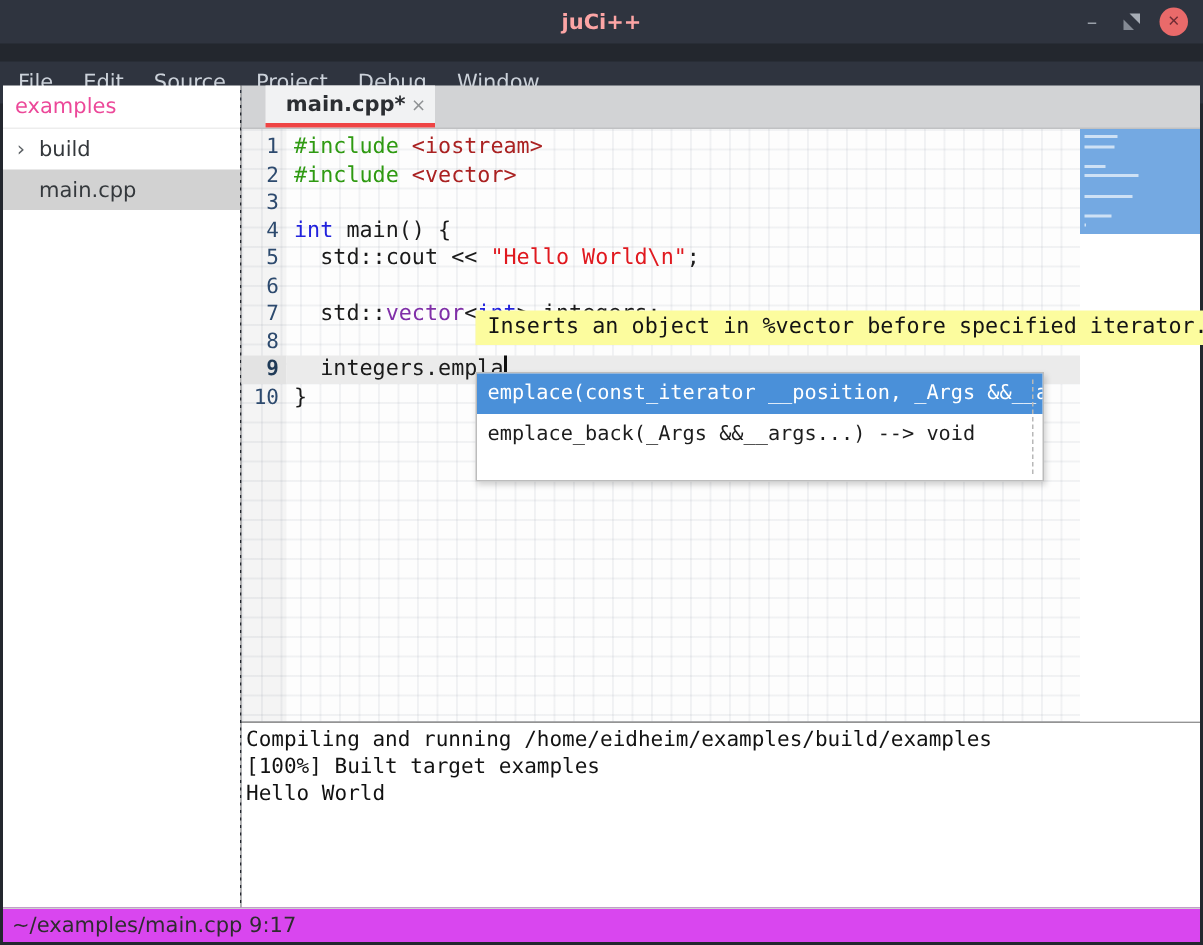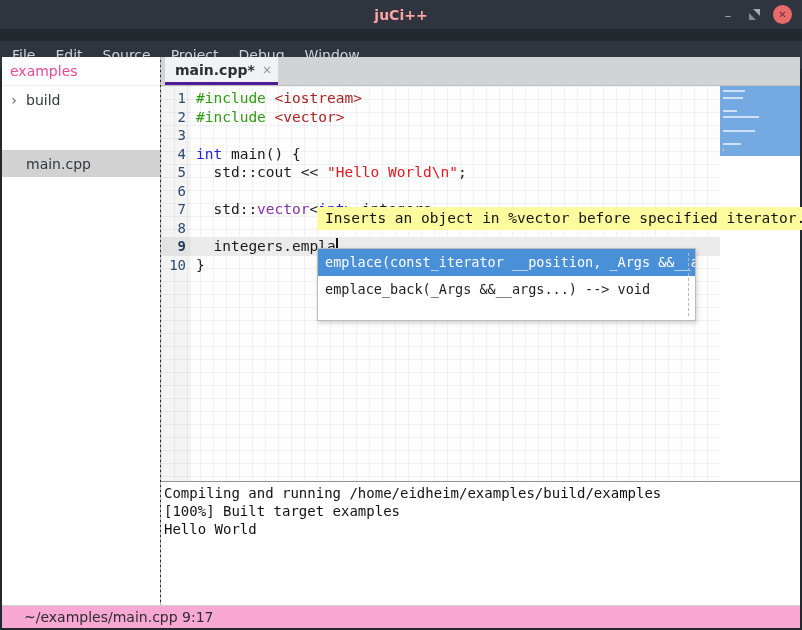--- a/index.html
+++ b/index.html
@@ -23,33 +23,33 @@
   
   .menubar{position:absolute;top:29px;left:0;right:0;height:28px;background:#2f343f;
            display:flex;align-items:center;padding-left:2px;margin-top:12px;}
   .menu-item{color:#ccd2da;font-size:14px;padding:0 10px;line-height:28px;}
 
   
   .sidebar{position:absolute;top:57px;left:2px;width:158px;bottom:25px;background:#ffffff;}
   .sidebar-header{height:28px;line-height:28px;padding-left:8px;color:#ec4899;font-size:14px;
                   border-bottom:1px solid #ededed;}
   .tree-row{height:27px;font-size:14px;color:#34383c;display:flex;align-items:center;}
-  .tree-row.selected{background:#d2d2d2;margin-top:37px;}
+  .tree-row.selected{background:#d2d2d2;}
   .chevron{width:16px;text-align:center;color:#5c6165;font-size:14px;margin-left:4px;}
   .tree-label{margin-left:4px;white-space:nowrap;}
 
   
   .v-handle{position:absolute;top:57px;bottom:25px;left:160px;width:1px;border-left:1px dashed #b0b0b0;}
   .h-handle{position:absolute;left:161px;right:2px;top:481px;height:1px;border-top:1px solid #949494;}
 
   
   .tabbar{position:absolute;top:57px;left:161px;right:2px;height:29px;background:#d2d3d5;
           border-bottom:1px solid #c0c1c3;display:flex;box-sizing:border-box;}
-  .tab{margin-left:4px;width:113px;background:#f1f2f3;border-bottom:3px solid #4c1d95;
-       display:flex;align-items:center;box-sizing:border-box;padding:0 6px 0 10px;}
+  .tab{margin-left:16px;width:113px;background:#f1f2f3;border-bottom:3px solid #ef4444;
+       display:flex;align-items:center;box-sizing:border-box;padding:0 6px 0 10px;text-align:center;}
   .tab-label{flex:1;font-size:14px;font-weight:bold;color:#2c2f33;}
   .tab-close{color:#8f9294;font-size:12px;}
 
   
   .editor{position:absolute;top:86px;left:161px;right:2px;height:395px;display:flex;background:#fdfdfd;
           background-image:linear-gradient(rgba(130,140,155,.10) 1px,transparent 1px),
                            linear-gradient(90deg,rgba(130,140,155,.10) 1px,transparent 1px);
           background-size:13px 13px;}
   .gutter{width:30px;padding-top:3px;background:rgba(0,0,0,0.035);
           font-family:"DejaVu Sans Mono","Liberation Mono",monospace;font-size:14px;color:#2d4a6e;}
@@ -86,23 +86,23 @@
              white-space:nowrap;overflow:hidden;}
   .popup-row.selected{background:#4a90d9;color:#ffffff;}
 
   
   .output{position:absolute;top:482px;left:161px;right:2px;bottom:25px;background:#ffffff;
           font-family:"DejaVu Sans Mono","Liberation Mono",monospace;font-size:14px;line-height:18px;
           color:#121212;padding:2px 0 0 3px;box-sizing:border-box;}
   .out-line{white-space:pre;}
 
   
-  .statusbar{position:absolute;left:2px;right:2px;bottom:2px;height:23px;background:#f9a8d4;
+  .statusbar{position:absolute;left:2px;right:2px;bottom:2px;height:23px;background:#d946ef;
              border-top:1px solid #d0d0d0;font-size:14px;color:#2d2d2d;line-height:22px;
-             padding-left:22px;box-sizing:border-box;}
+             padding-left:6px;box-sizing:border-box;}
 </style>
 </head>
 <body>
 
 <div class="window">
 
   <div class="titlebar">
     <div class="title">juCi++</div>
     <div class="win-controls">
       <span class="btn-min">–</span>

